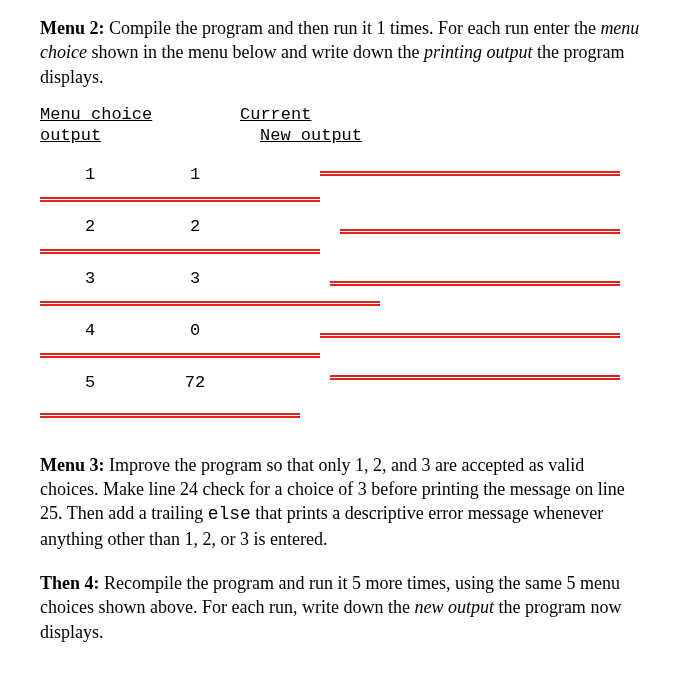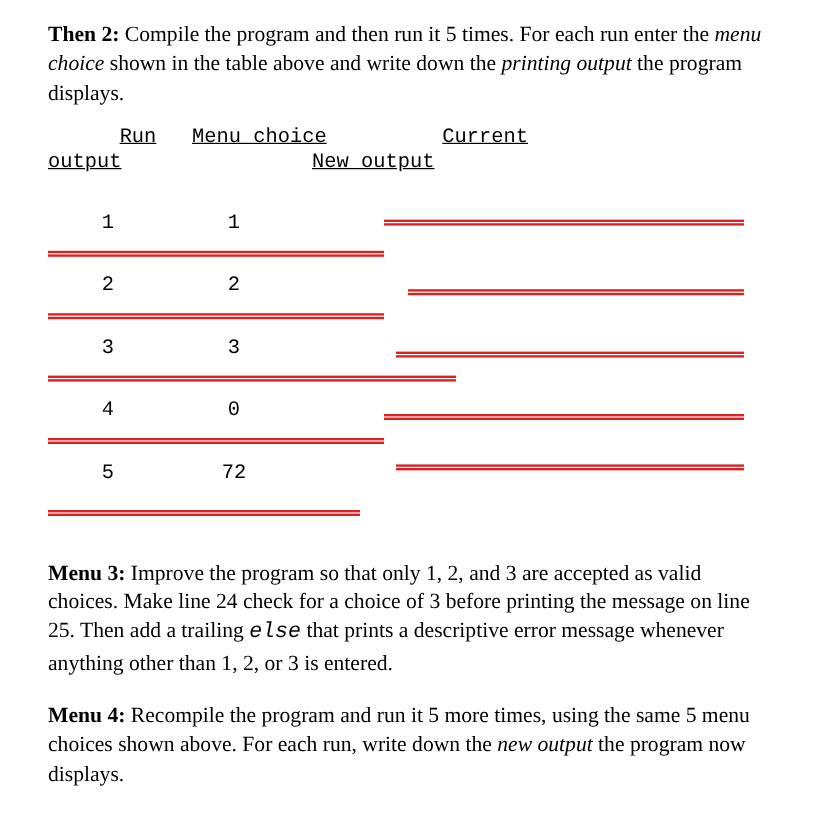--- a/index.html
+++ b/index.html
@@ -21,21 +21,20 @@
       margin-bottom: 16px;
     }
     .step-label {
       font-weight: bold;
     }
     .italic {
       font-style: italic;
     }
     .mono {
       font-family: 'Courier New', Courier, monospace;
-      font-style: italic;
     }
     .table-area {
       font-family: 'Courier New', Courier, monospace;
       font-size: 17px;
       margin-bottom: 24px;
       position: relative;
     }
     .header-row {
       display: flex;
       margin-bottom: 2px;
@@ -44,26 +43,26 @@
       width: 120px;
       text-align: center;
       padding-left: 30px;
     }
     .header-row .col2 {
       width: 160px;
       text-align: left;
     }
     .header-row .col3 {
       width: 120px;
-      text-align: right;
+      text-align: left;
       padding-left: 40px;
     }
     .subheader-row {
       display: flex;
-      margin-bottom: 16px;
+      margin-bottom: 4px;
     }
     .subheader-row .cola {
       width: 180px;
       text-align: left;
     }
     .subheader-row .colb {
       width: 200px;
       text-align: left;
       padding-left: 40px;
     }
@@ -109,27 +108,26 @@
       margin-top: 20px;
     }
     .step4-para {
       line-height: 1.35;
     }
   </style>
 </head>
 <body>
 
 <p class="step-para">
-  <span class="step-label">Then 2:</span>
-  <span>Compile the program and then run it 5 times.  For each run enter the </span><span class="italic">menu choice</span><span> shown in the table above and write down the </span><span class="italic">printing output</span><span> the program displays.</span>
+  <span class="step-label">Menu 2:</span>
+  <span>Compile the program and then run it 1 times.  For each run enter the </span><span class="italic">menu choice</span><span> shown in the menu below and write down the </span><span class="italic">printing output</span><span> the program displays.</span>
 </p>
 
 <div class="table-area">
   <div class="header-row">
-    <div class="col1"><span class="underline">Run</span></div>
     <div class="col2"><span class="underline">Menu choice</span></div>
     <div class="col3"><span class="underline">Current</span></div>
   </div>
   <div class="subheader-row">
     <div class="cola"><span class="underline">output</span></div>
     <div class="colb"><span class="underline">New output</span></div>
   </div>
 
   <div class="data-rows">
     <div class="data-row">
@@ -171,15 +169,15 @@
     </div>
   </div>
 </div>
 
 <p class="step3-para">
   <span class="step-label">Menu 3:</span>
   <span>Improve the program so that only 1, 2, and 3 are accepted as valid choices.  Make line 24 check for a choice of 3 before printing the message on line 25. Then add a trailing </span><span class="mono">else</span><span> that prints a descriptive error message whenever anything other than 1, 2, or 3 is entered.</span>
 </p>
 
 <p class="step4-para">
-  <span class="step-label">Menu 4:</span>
+  <span class="step-label">Then 4:</span>
   <span>Recompile the program and run it 5 more times, using the same 5 menu choices shown above.  For each run, write down the </span><span class="italic">new output</span><span>  the program now displays.</span>
 </p>
 
 </body></html>

